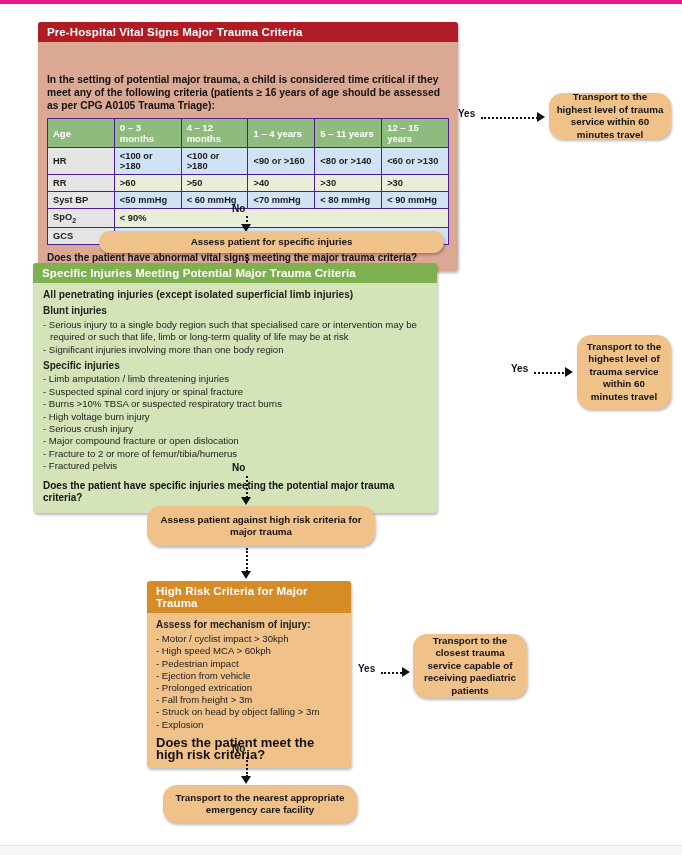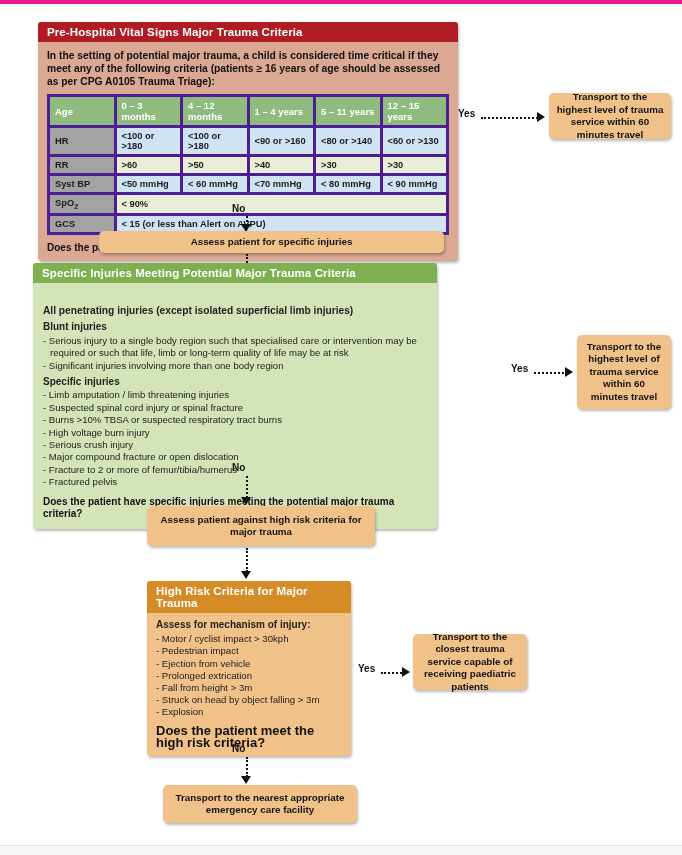--- a/index.html
+++ b/index.html
@@ -15,64 +15,64 @@
 
   .panel{position:absolute;border-radius:4px;box-shadow:1px 2px 3px rgba(0,0,0,.28);}
   .panel-title{
     border-radius:3px 3px 0 0;color:#ffffff;font-weight:bold;font-size:11.5px;
     padding:4px 8px 4px 9px;letter-spacing:.1px;
   }
 
   
   #vitals{left:38px;top:22px;width:420px;background:#dba893;border-radius:4px;}
   #vitals .panel-title{background:#b01c24;margin:0;}
-  .vitals-body{padding:7px 9px 8px 9px;}
+  .vitals-body{padding:7px 9px 8px 9px;margin-top:24px;}
   .vitals-intro{font-weight:bold;font-size:10.3px;line-height:13px;color:#111;margin-bottom:6px;}
   table.vt{border-collapse:collapse;width:100%;table-layout:fixed;}
   table.vt td,table.vt th{
-    border:3px solid #4c1d95;padding:3px 5px;font-size:9.3px;
+    border:1px solid #4c1d95;padding:3px 5px;font-size:9.3px;
     text-align:left;font-weight:bold;color:#1c1c1c;
   }
   table.vt th{background:#8fbc7e;color:#ffffff;font-weight:bold;font-size:9.5px;}
-  td.rowlab{background:#a3a3a3;color:#1a1a33;width:56px;}
+  td.rowlab{background:#e5e5e5;color:#1a1a33;width:56px;}
   td.cblue{background:#cfe3f5;}
   td.ccream{background:#e8eed8;}
   td.center{text-align:center;}
   .vitals-q{font-weight:bold;font-size:10px;margin-top:7px;color:#111;}
 
   
   #specific{left:33px;top:263px;width:404px;background:#d5e4b8;}
   #specific .panel-title{background:#7fb04f;}
-  .sp-body{padding:22px 10px 8px 10px;font-size:9.6px;line-height:12.4px;color:#222;}
+  .sp-body{padding:6px 10px 8px 10px;font-size:9.6px;line-height:12.4px;color:#222;}
   .sp-strong{font-weight:bold;font-size:10.2px;margin-bottom:3px;}
   .sp-sub{font-weight:bold;font-size:10px;margin:4px 0 1px 0;}
   .sp-li{padding-left:0;text-indent:0;}
   .sp-li.wrap{padding-left:7px;text-indent:-7px;}
   .sp-q{font-weight:bold;font-size:10px;margin-top:7px;color:#111;}
 
   
   #highrisk{left:147px;top:581px;width:204px;background:#f0c188;}
   #highrisk .panel-title{background:#d58b26;}
   .hr-body{padding:6px 9px 7px 9px;font-size:9.6px;line-height:12.2px;color:#222;}
   .hr-strong{font-weight:bold;font-size:10px;margin-bottom:2px;}
   .hr-q{font-weight:bold;font-size:13px;margin-top:6px;color:#111;}
 
   
   .pbox{
-    position:absolute;background:#f0c188;border-radius:5px;
+    position:absolute;background:#f0c188;border-radius:14px;
     box-shadow:1px 2px 3px rgba(0,0,0,.28);
     display:flex;align-items:center;justify-content:center;text-align:center;
     font-weight:bold;font-size:9.8px;line-height:12.5px;color:#141414;
     padding:5px 7px;box-sizing:border-box;
   }
   #assess-specific{left:99px;top:231px;width:345px;height:22px;}
   #assess-highrisk{left:147px;top:506px;width:228px;height:40px;}
   #out1{left:549px;top:93px;width:122px;height:46px;}
   #out2{left:577px;top:335px;width:94px;height:74px;}
-  #out3{left:413px;top:634px;width:114px;height:56px;}
+  #out3{left:413px;top:634px;width:114px;height:64px;}
   #final{left:163px;top:785px;width:194px;height:38px;}
   .vdot{
     position:absolute;width:0;border-left:2px dotted #111;
   }
   .harrow-line{
     position:absolute;height:0;border-top:2px dotted #111;
   }
   .arrow-down{
     position:absolute;width:0;height:0;
     border-left:5px solid transparent;border-right:5px solid transparent;
@@ -189,20 +189,21 @@
 <div class="pbox" id="assess-highrisk">Assess patient against high risk criteria for major trauma</div>
 
 <div class="vdot" style="left:246px;top:548px;height:24px;"></div>
 <div class="arrow-down" style="left:241px;top:571px;"></div>
 
 <div class="panel" id="highrisk">
   <div class="panel-title">High Risk Criteria for Major Trauma</div>
   <div class="hr-body">
     <div class="hr-strong">Assess for mechanism of injury:</div>
     <div class="sp-li">- Motor / cyclist impact &gt; 30kph</div>
+    <div class="sp-li">- High speed MCA &gt; 60kph</div>
     <div class="sp-li">- Pedestrian impact</div>
     <div class="sp-li">- Ejection from vehicle</div>
     <div class="sp-li">- Prolonged extrication</div>
     <div class="sp-li">- Fall from height &gt; 3m</div>
     <div class="sp-li">- Struck on head by object falling &gt; 3m</div>
     <div class="sp-li">- Explosion</div>
     <div class="hr-q">Does the patient meet the high risk criteria?</div>
   </div>
 </div>
 

